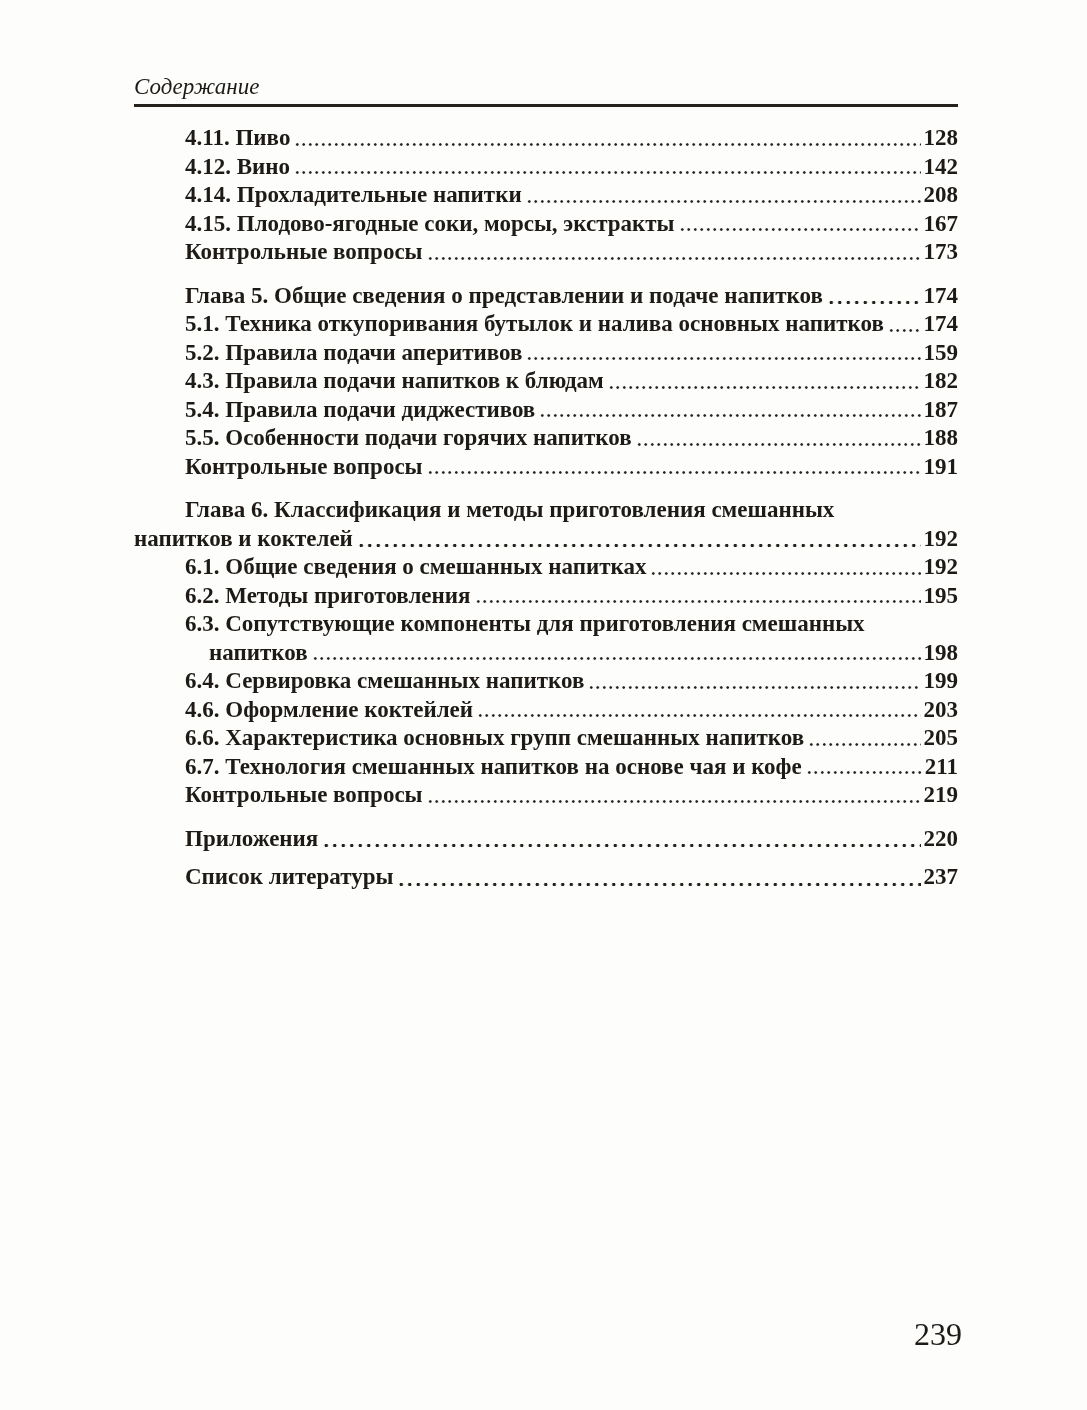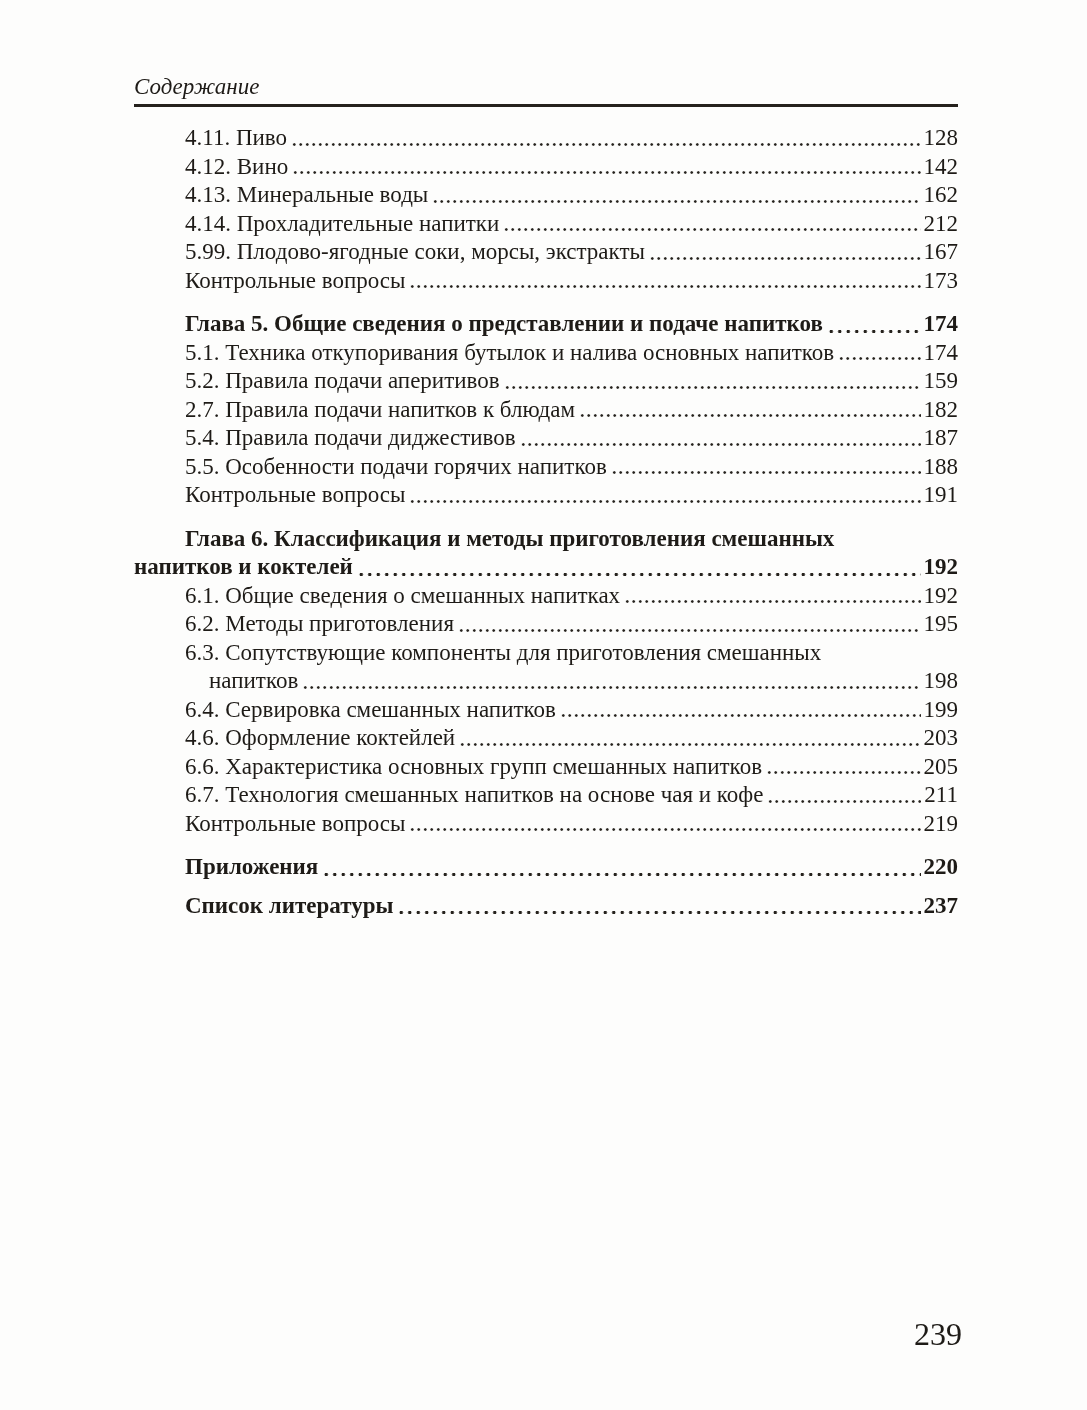--- a/index.html
+++ b/index.html
@@ -30,20 +30,21 @@
     border-top: 3px solid #25211c;
     margin: 0 0 0 0;
     width: 100%;
   }
   .toc { margin-top: 17px; }
   .toc-row {
     display: flex;
     align-items: baseline;
     font-size: 23px;
     line-height: 28.5px;
+    font-weight: bold;
   }
   .toc-row .label { white-space: nowrap; }
   .toc-row .leader {
     flex: 1 1 auto;
     min-width: 10px;
     height: 5px;
     align-self: flex-end;
     margin: 0 3px 6px 4px;
     background-image: radial-gradient(circle, #26221d 1.1px, transparent 1.5px);
     background-size: 6.5px 5px;
@@ -83,31 +84,26 @@
     <span class="label">4.11. Пиво</span>
     <span class="leader"></span>
     <span class="pagenum">128</span>
   </div>
         <div class="toc-row indent-1">
     <span class="label">4.12. Вино</span>
     <span class="leader"></span>
     <span class="pagenum">142</span>
   </div>
         <div class="toc-row indent-1">
-    <span class="label">4.13. Минеральные воды</span>
-    <span class="leader"></span>
-    <span class="pagenum">162</span>
-  </div>
-        <div class="toc-row indent-1">
     <span class="label">4.14. Прохладительные напитки</span>
     <span class="leader"></span>
-    <span class="pagenum">212</span>
-  </div>
-        <div class="toc-row indent-1">
-    <span class="label">5.99. Плодово-ягодные соки, морсы, экстракты</span>
+    <span class="pagenum">208</span>
+  </div>
+        <div class="toc-row indent-1">
+    <span class="label">4.15. Плодово-ягодные соки, морсы, экстракты</span>
     <span class="leader"></span>
     <span class="pagenum">167</span>
   </div>
         <div class="toc-row indent-1">
     <span class="label">Контрольные вопросы</span>
     <span class="leader"></span>
     <span class="pagenum">173</span>
   </div>
         <div class="toc-row indent-1 bold gap-chapter">
     <span class="label">Глава 5. Общие сведения о представлении и подаче напитков</span>
@@ -118,21 +114,21 @@
     <span class="label">5.1. Техника откупоривания бутылок и налива основных напитков</span>
     <span class="leader"></span>
     <span class="pagenum">174</span>
   </div>
         <div class="toc-row indent-1">
     <span class="label">5.2. Правила подачи аперитивов</span>
     <span class="leader"></span>
     <span class="pagenum">159</span>
   </div>
         <div class="toc-row indent-1">
-    <span class="label">2.7. Правила подачи напитков к блюдам</span>
+    <span class="label">4.3. Правила подачи напитков к блюдам</span>
     <span class="leader"></span>
     <span class="pagenum">182</span>
   </div>
         <div class="toc-row indent-1">
     <span class="label">5.4. Правила подачи диджестивов</span>
     <span class="leader"></span>
     <span class="pagenum">187</span>
   </div>
         <div class="toc-row indent-1">
     <span class="label">5.5. Особенности подачи горячих напитков</span>

